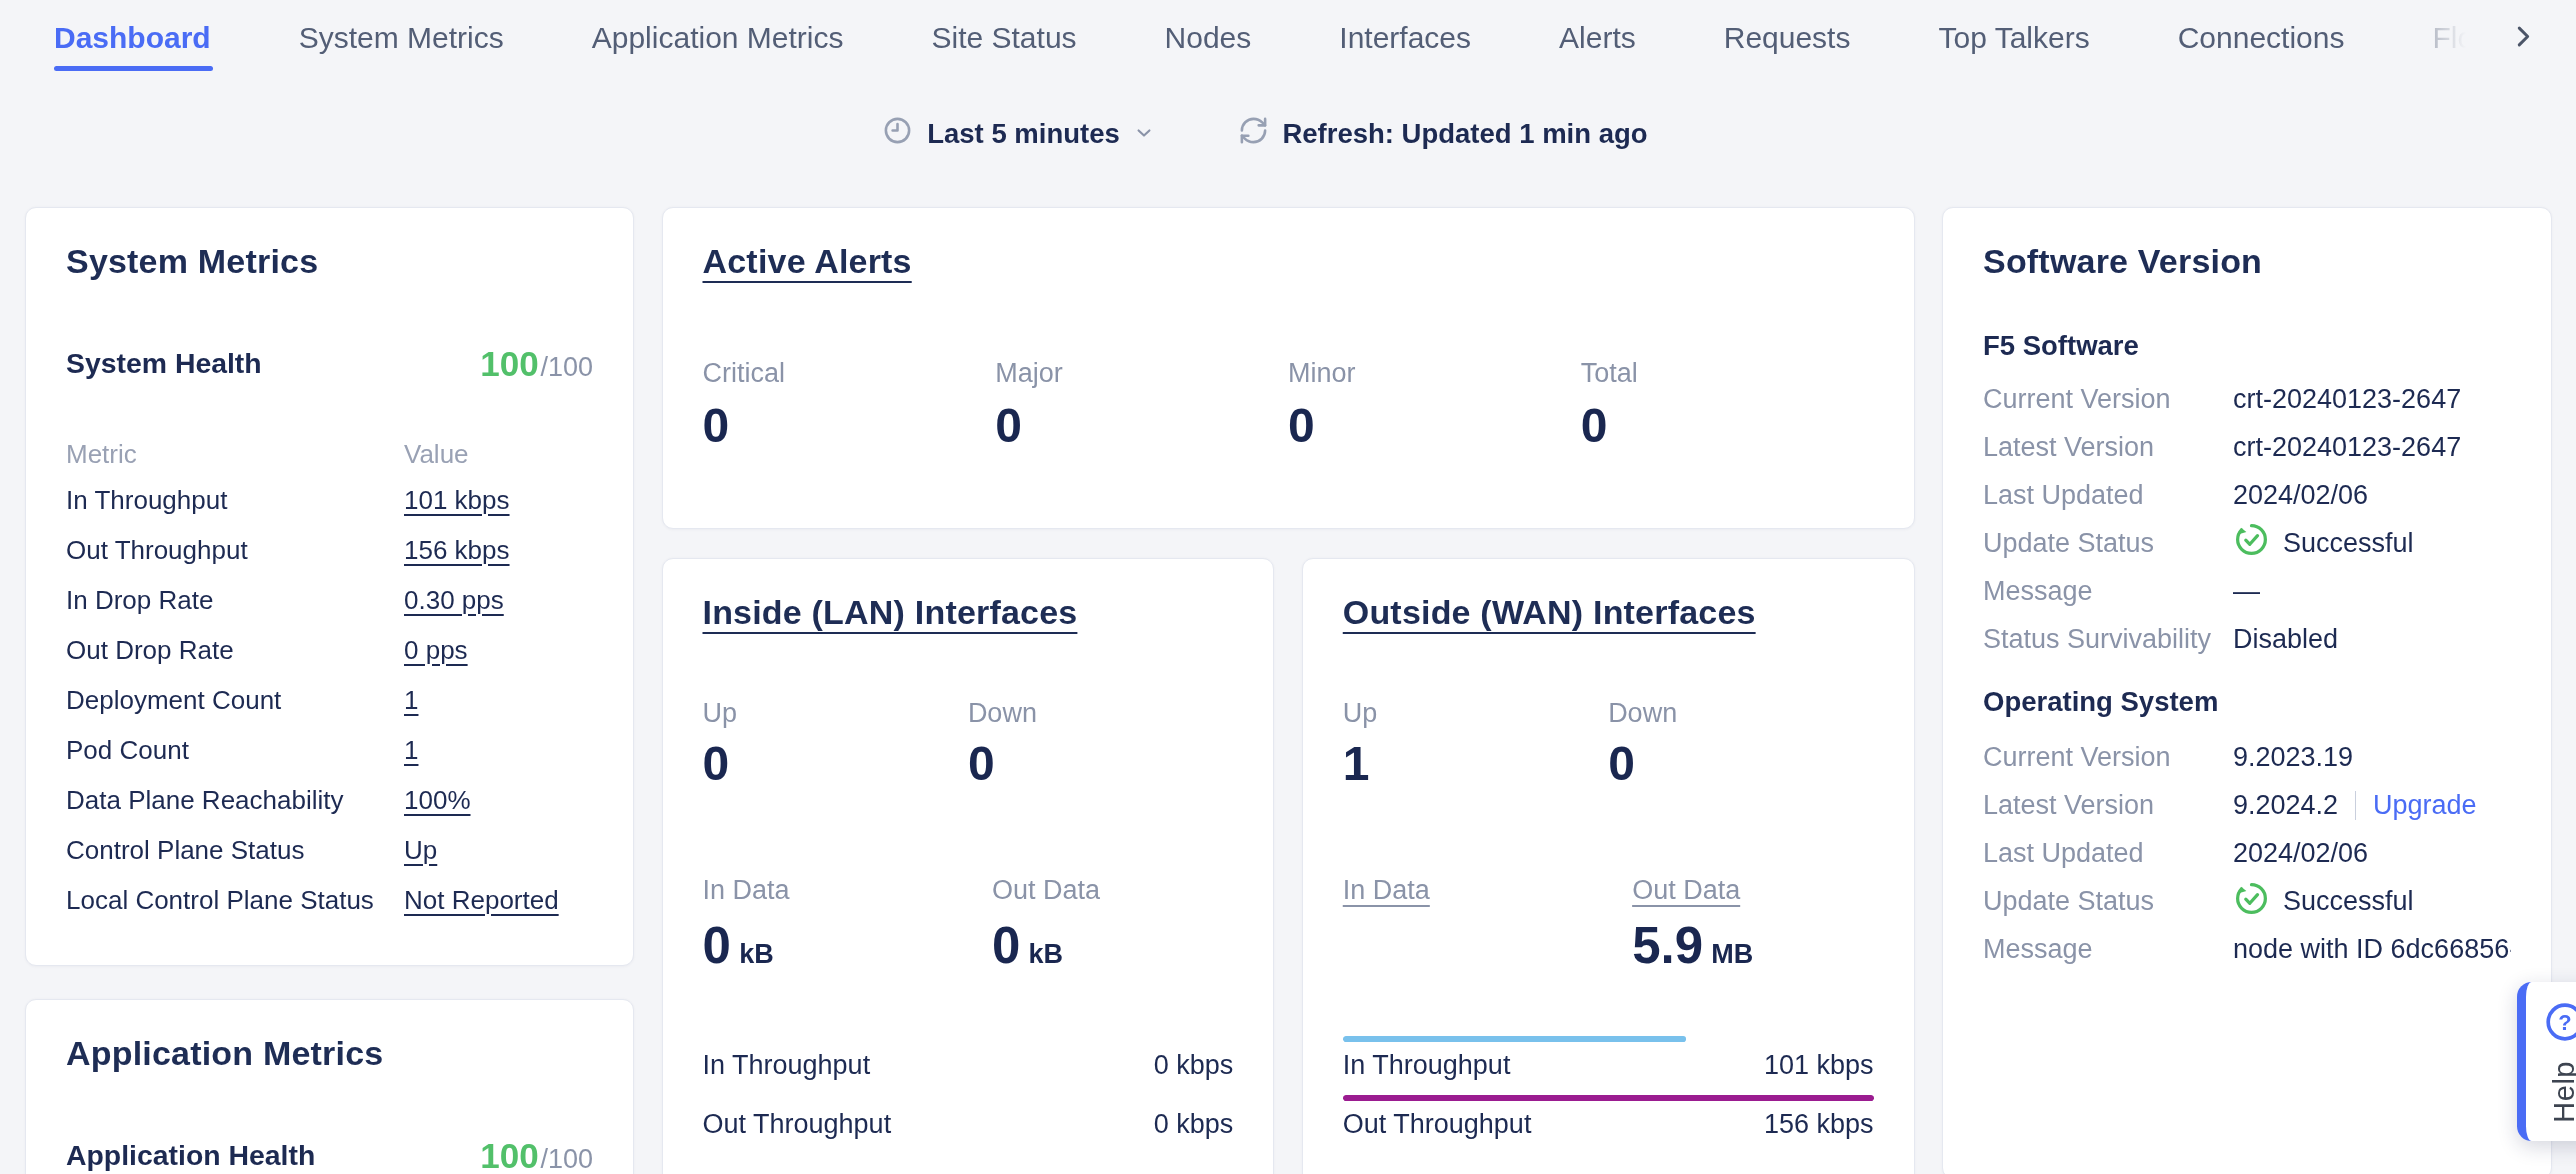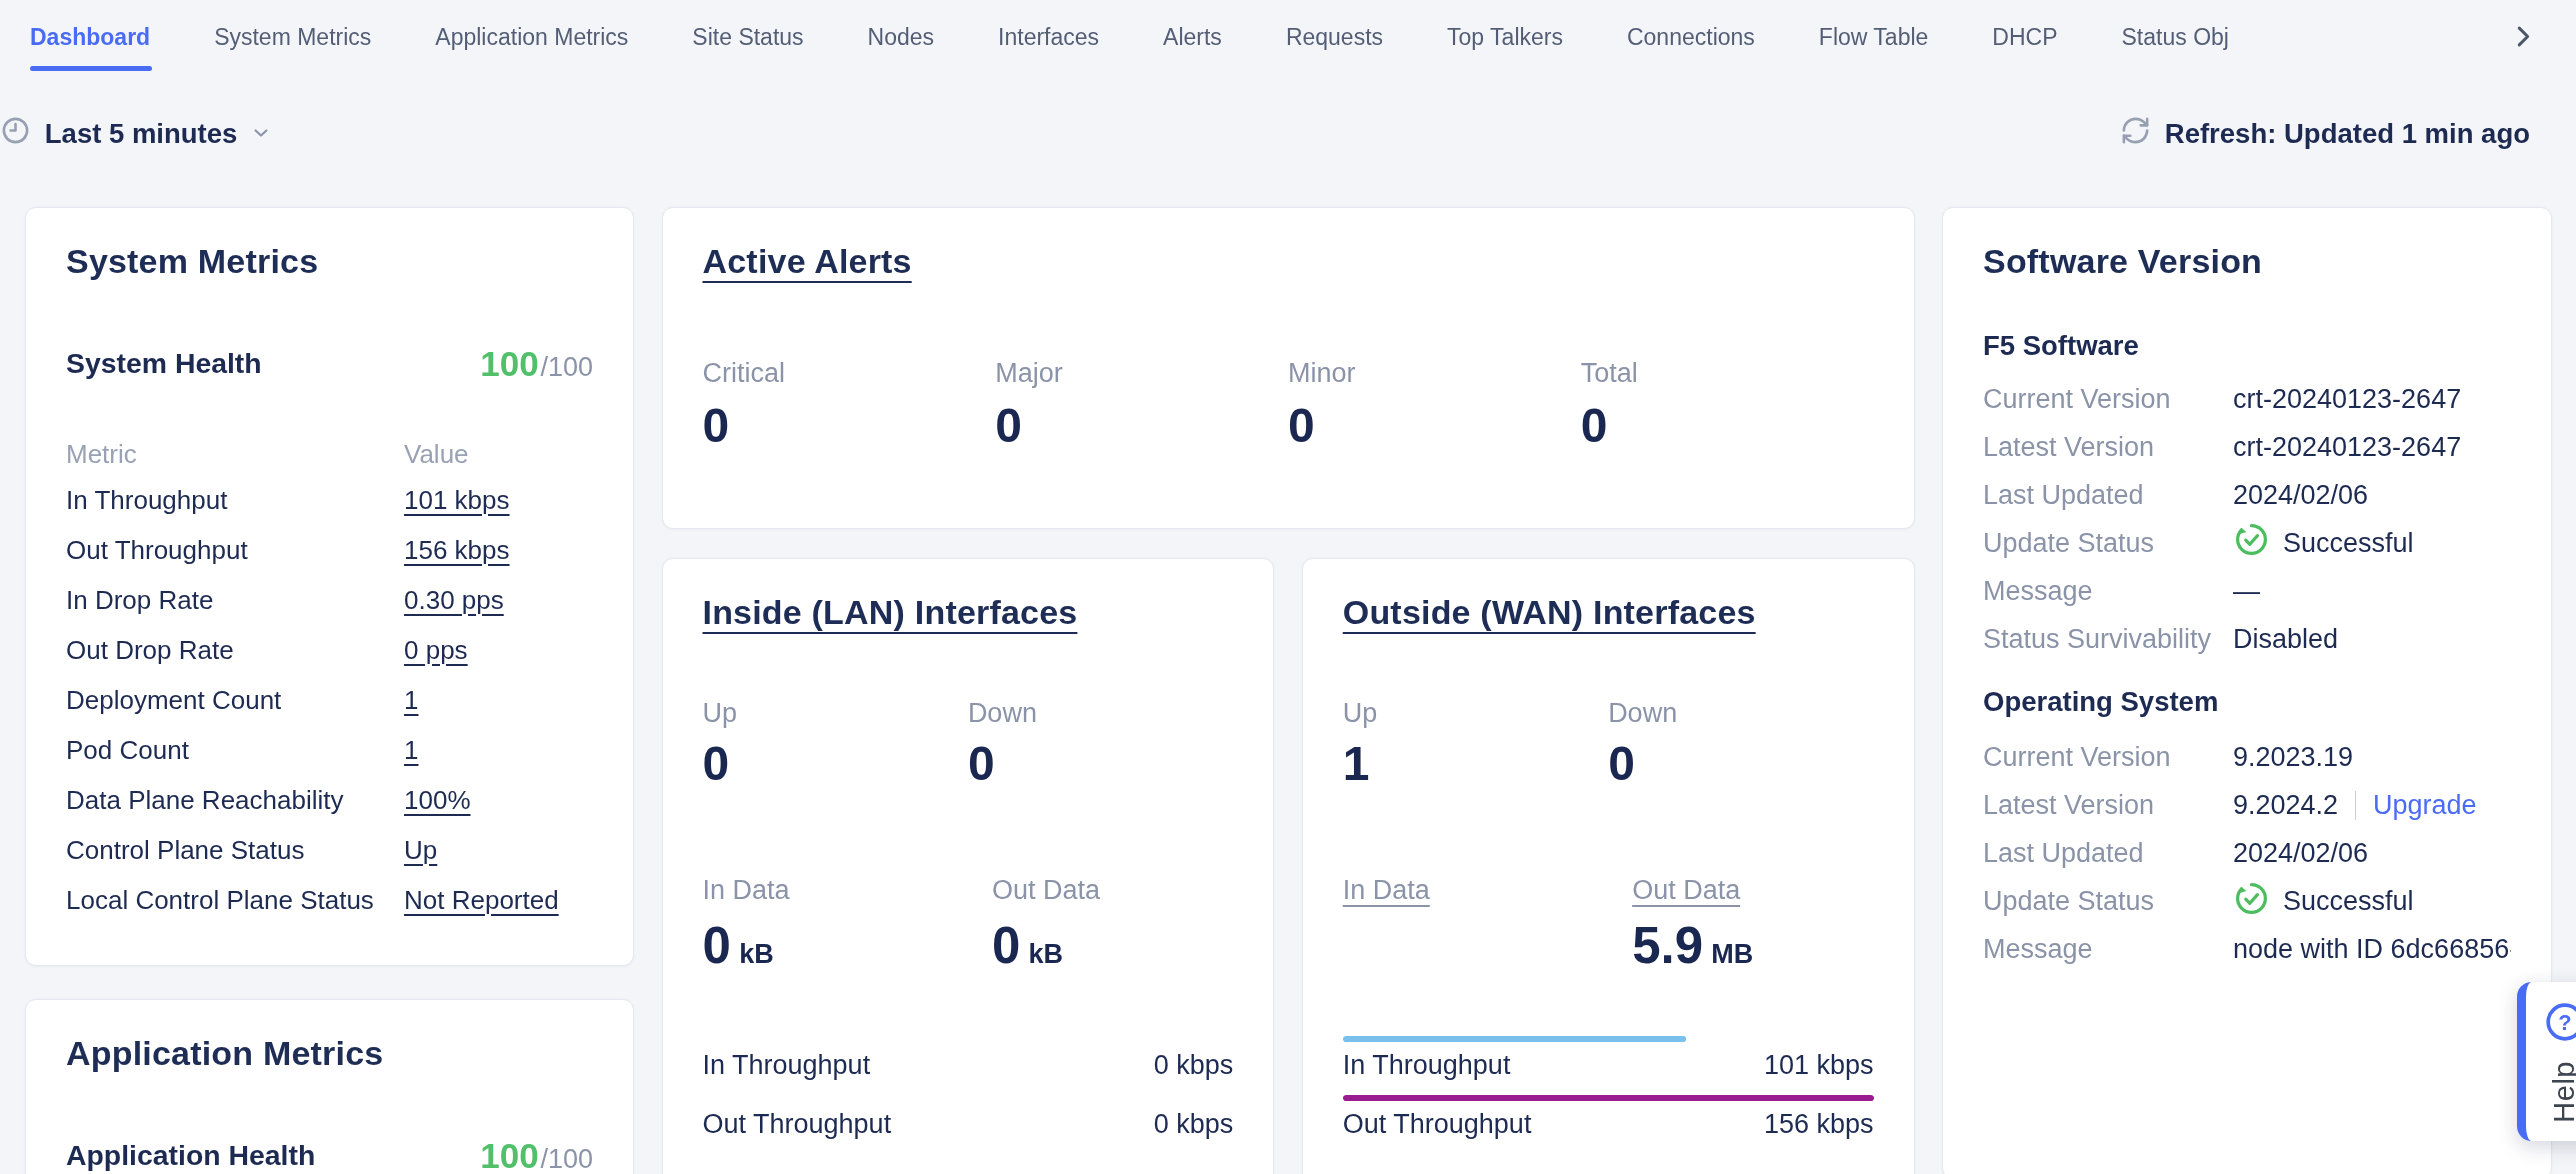--- a/index.html
+++ b/index.html
@@ -8,29 +8,29 @@
     background: #f4f5f8;
     font-family: "Liberation Sans", "DejaVu Sans", sans-serif;
     color: #1d2a52;
     position: relative;
   }
   
   .topnav { display: flex; align-items: stretch; height: 75px; padding: 0 33px 0 30px; }
   .tabs { display: flex; gap: 64px; align-items: center; flex: 1; overflow: hidden; white-space: nowrap; position: relative; }
   .tabs::after { content:""; position: absolute; right: 0; top: 0; bottom: 0; width: 119px;
     background: linear-gradient(to right, rgba(244,245,248,0), #f4f5f8 75%); pointer-events: none; }
-  .tab { font-size: 23px; font-weight: 500; color: #535e76; cursor: pointer; position: relative;
-    display: flex; align-items: center; height: 100%; flex: none; }
+  .tab { font-size: 30px; font-weight: 500; color: #535e76; cursor: pointer; position: relative;
+    display: flex; align-items: center; height: 100%; flex: none; margin-left: 24px; }
   .tab.active { color: #4a6cf5; font-weight: 700; }
   .tab.active::after { content:""; position: absolute; left: 0; right: -1.8px; bottom: 3.7px; height: 5.5px;
     border-radius: 2.8px; background: #4a6cf5; }
   .nav-more { flex: none; align-self: center; width: 42px; height: 42px; border: none; background: transparent;
     cursor: pointer; display: flex; align-items: center; justify-content: center; margin-left: 5.5px; }
   
-  .toolbar { display: flex; justify-content: space-between; align-items: center; gap: 84px;
+  .toolbar { display: flex; justify-content: center; align-items: center; gap: 84px;
     height: 55px; margin-top: 31px; padding-right: 46px; }
   .tool { display: flex; align-items: center; gap: 13.8px; font-size: 27.5px; font-weight: 600; color: #1d2a52; cursor: pointer; }
   .tool svg { flex: none; }
   
   .grid { display: flex; gap: 27.5px; padding: 0 20px 0 25px; margin-top: 46px; align-items: flex-start; }
   .col-left  { width: 609px;  flex: none; display: flex; flex-direction: column; }
   .col-mid   { width: 1253px; flex: none; display: flex; flex-direction: column; }
   .col-right { width: 610px;  flex: none; display: flex; flex-direction: column; }
   .card { background: #fff; border: 0.9px solid #e5e8f0; border-radius: 11px;
     box-shadow: 0 0.9px 2.8px rgba(25,35,80,.04); padding: 33px 40px; }

